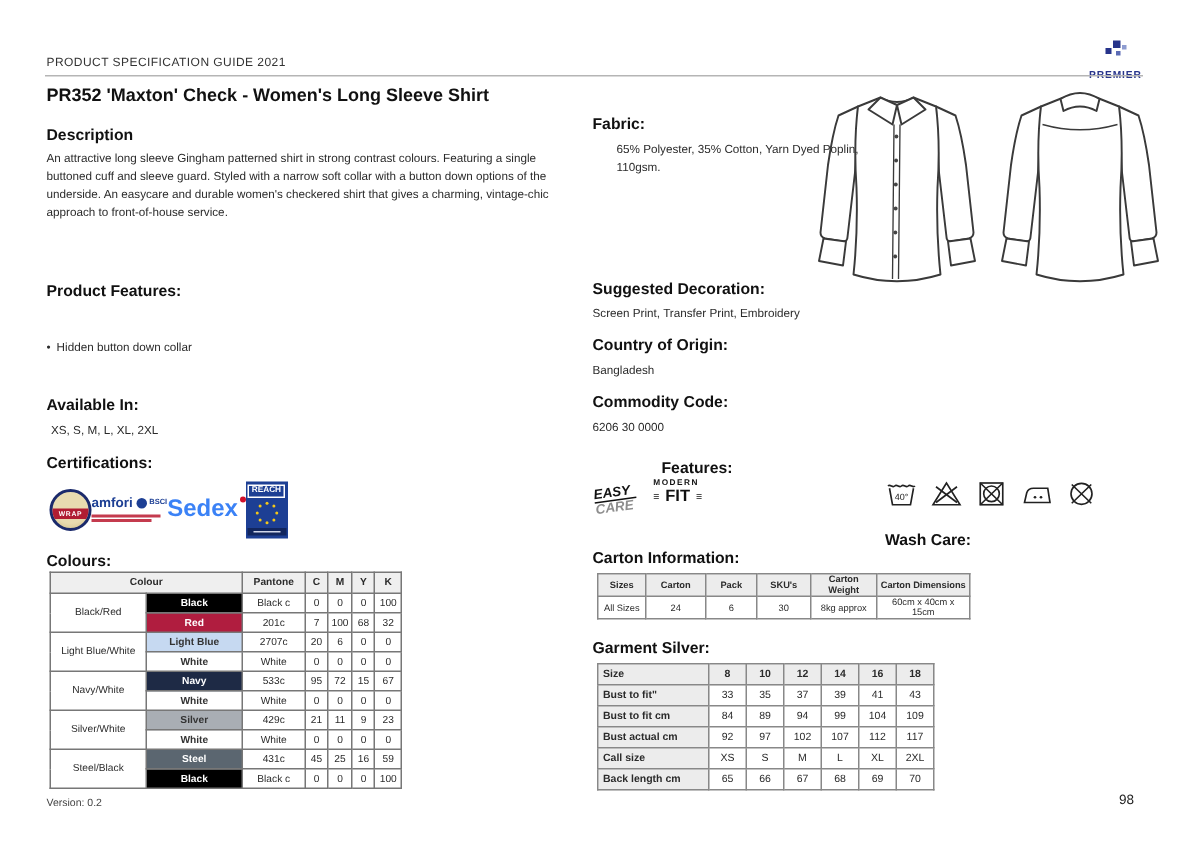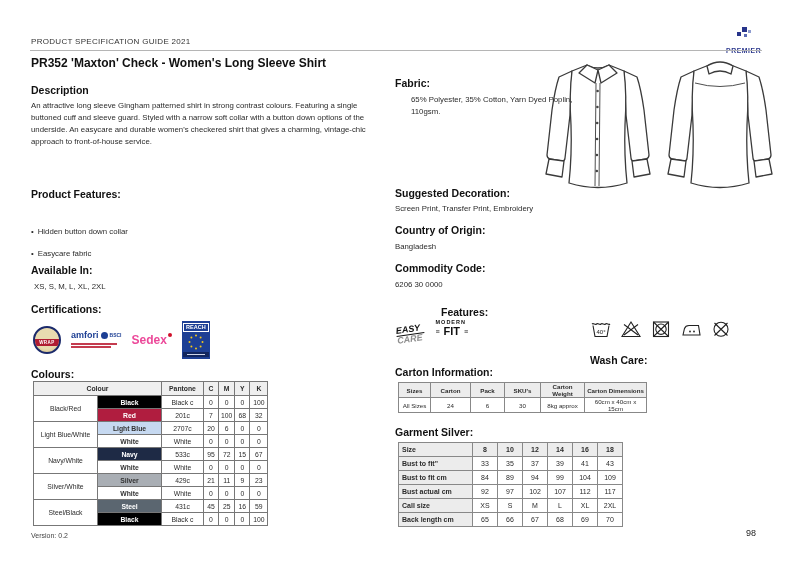--- a/index.html
+++ b/index.html
@@ -24,35 +24,35 @@
   .desc-text { left:31px; top:100px; width:336px; }
 
   .pf-head { left:31px; top:188px; }
   .bullet-item { left:31px; width:330px; font-size:7.8px; color:#2b2b2b; }
   .bullet-item::before { content:"•"; margin-right:4px; }
 
   .avail-head { left:31px; top:264px; }
   .avail-text { left:34px; top:282px; font-size:7.8px; color:#2b2b2b; }
 
   .cert-head { left:31px; top:303px; }
-  .cert-row { left:33px; top:318px; display:flex; align-items:center; gap:10px; height:44px; }
+  .cert-row { left:33px; top:318px; display:flex; align-items:center; height:44px; }
 
   .wrap-logo { width:28px; height:28px; border-radius:50%; border:2px solid #1b2a6b; background:radial-gradient(circle at 50% 40%, #e8dbb0 0 60%, #cdb97f); position:relative; overflow:hidden; }
   .wrap-band { position:absolute; left:-2px; right:-2px; top:11px; height:7px; background:#b01d32; color:#fff; font-size:4.5px; font-weight:bold; text-align:center; line-height:7px; letter-spacing:.5px; }
 
   .amfori { display:flex; flex-direction:column; line-height:1.1; }
   .amfori-top { display:flex; align-items:center; gap:2px; }
   .amfori-word { font-size:9px; font-weight:bold; color:#1d3f94; }
   .amfori-globe { width:7px; height:7px; border-radius:50%; background:#1d3f94; display:inline-block; }
   .amfori-sub { font-size:5px; color:#1d3f94; font-weight:bold; }
   .amfori-lines { margin-top:2px; }
   .amfori-lines i { display:block; height:2px; background:#c43b4e; margin-bottom:1px; }
   .amfori-lines i:nth-child(1){width:46px;} .amfori-lines i:nth-child(2){width:40px;}
 
-  .sedex { font-size:12px; font-weight:bold; color:#ec4899; position:relative; padding-right:5px; }
+  .sedex { font-size:16px; font-weight:bold; color:#3b82f6; position:relative; padding-right:5px; }
   .sedex .dot { position:absolute; right:0; top:0; width:4px; height:4px; border-radius:50%; background:#d0112b; }
 
   .reach { width:28px; height:38px; background:#1d3f94; display:flex; flex-direction:column; align-items:center; justify-content:space-between; padding:2px 1px; }
   .reach-word { font-size:5.5px; font-weight:bold; color:#fff; border:1px solid #fff; padding:0 2px; line-height:1.3; }
   .reach-strip { width:100%; height:5px; background:#12265e; display:flex; align-items:center; justify-content:center; }
   .reach-strip i { display:block; width:18px; height:1.5px; background:#cfd6ea; }
 
   .colours-head { left:31px; top:368px; }
   table { border-collapse:collapse; }
   .colour-table { left:33px; top:381px; font-size:6.8px; }
@@ -155,21 +155,20 @@
       <path d="M46,11 Q59,3 72,11 L70,19 Q59,13 48,19 Z"></path>
       <path d="M34,28 Q59,35 84,28" fill="none" stroke-width="0.9"></path>
     </svg>
   </div>
 
   <div class="abs h1 desc-head">Description</div>
   <div class="abs body-txt desc-text">An attractive long sleeve Gingham patterned shirt in strong contrast colours. Featuring a single buttoned cuff and sleeve guard.  Styled with a narrow soft collar with a  button down options of the underside.  An easycare and durable women's checkered shirt that gives a charming, vintage-chic approach to front-of-house service.</div>
 
   <div class="abs h1 pf-head">Product Features:</div>
   <div class="abs bullet-item" style="top:227px">Hidden button down collar</div>
-  <div class="abs bullet-item" style="top:249px">Easycare fabric</div>
 
   <div class="abs h1 avail-head">Available In:</div>
   <div class="abs avail-text">XS, S, M, L, XL, 2XL</div>
 
   <div class="abs h1 cert-head">Certifications:</div>
   <div class="abs cert-row">
     <div class="wrap-logo">
       <div class="wrap-band">WRAP</div>
     </div>
     <div class="amfori">

